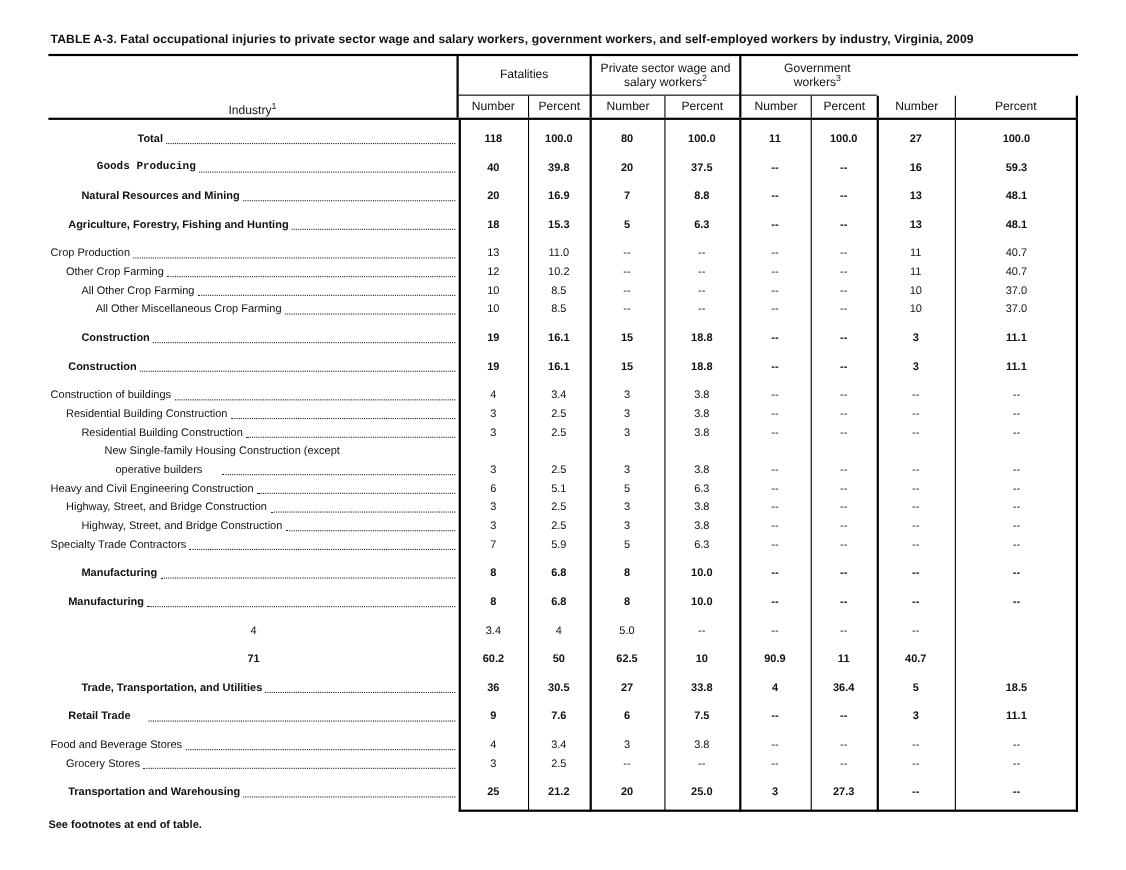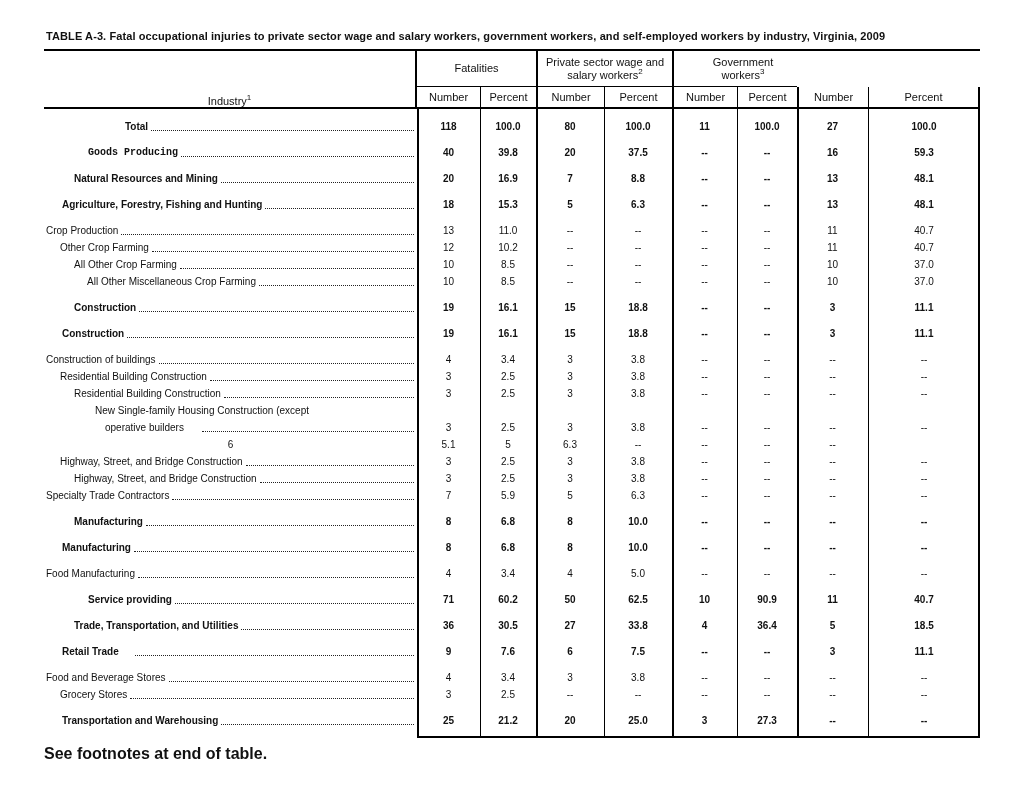--- a/index.html
+++ b/index.html
@@ -42,21 +42,21 @@
     height:17px; line-height:17px;
   }
   .row.b { font-weight:bold; margin:9px 0; }
   .cind { display:flex; align-items:flex-end; overflow:hidden; padding-right:1px; }
   .cind .lbl { white-space:nowrap; }
   .lead { flex:1; border-bottom:1px dotted #222; margin:0 2px 4px 3px; min-width:6px; }
   .val { text-align:center; }
   .vl { position:absolute; top:0; bottom:0; background:#000; }
   .hbot { position:absolute; left:373px; right:0; bottom:0; height:2px; background:#000; }
 
-  .footnote { font-size:16px; font-weight:bold; margin:7px 0 0 0; }
+  .footnote { font-size:10px; font-weight:bold; margin:7px 0 0 0; }
 </style>
 </head>
 <body>
 
 <div class="page">
   <div class="doc-title">TABLE A-3. Fatal occupational injuries to private sector wage and salary workers, government workers, and self-employed workers by industry,  Virginia, 2009</div>
 
   <div class="table">
     <div class="thead">
       <div class="hind">
@@ -285,20 +285,24 @@
           <div class="val">3</div>
           <div class="val">2.5</div>
           <div class="val">3</div>
           <div class="val">3.8</div>
           <div class="val">--</div>
           <div class="val">--</div>
           <div class="val">--</div>
           <div class="val">--</div>
         </div>
         <div class="row">
+          <div class="cind" style="padding-left: 2px;">
+            <span class="lbl">Heavy and Civil Engineering Construction</span>
+            <div class="lead"></div>
+          </div>
           <div class="val">6</div>
           <div class="val">5.1</div>
           <div class="val">5</div>
           <div class="val">6.3</div>
           <div class="val">--</div>
           <div class="val">--</div>
           <div class="val">--</div>
           <div class="val">--</div>
         </div>
         <div class="row">
@@ -365,38 +369,30 @@
           <div class="val">8</div>
           <div class="val">6.8</div>
           <div class="val">8</div>
           <div class="val">10.0</div>
           <div class="val">--</div>
           <div class="val">--</div>
           <div class="val">--</div>
           <div class="val">--</div>
         </div>
         <div class="row">
-          <div class="cind" style="padding-left: 2px;">
-            <span class="lbl">Food Manufacturing</span>
-            <div class="lead"></div>
-          </div>
           <div class="val">4</div>
           <div class="val">3.4</div>
           <div class="val">4</div>
           <div class="val">5.0</div>
           <div class="val">--</div>
           <div class="val">--</div>
           <div class="val">--</div>
           <div class="val">--</div>
         </div>
         <div class="row b">
-          <div class="cind" style="padding-left: 44px;">
-            <span class="lbl">Service providing</span>
-            <div class="lead"></div>
-          </div>
           <div class="val">71</div>
           <div class="val">60.2</div>
           <div class="val">50</div>
           <div class="val">62.5</div>
           <div class="val">10</div>
           <div class="val">90.9</div>
           <div class="val">11</div>
           <div class="val">40.7</div>
         </div>
         <div class="row b">

